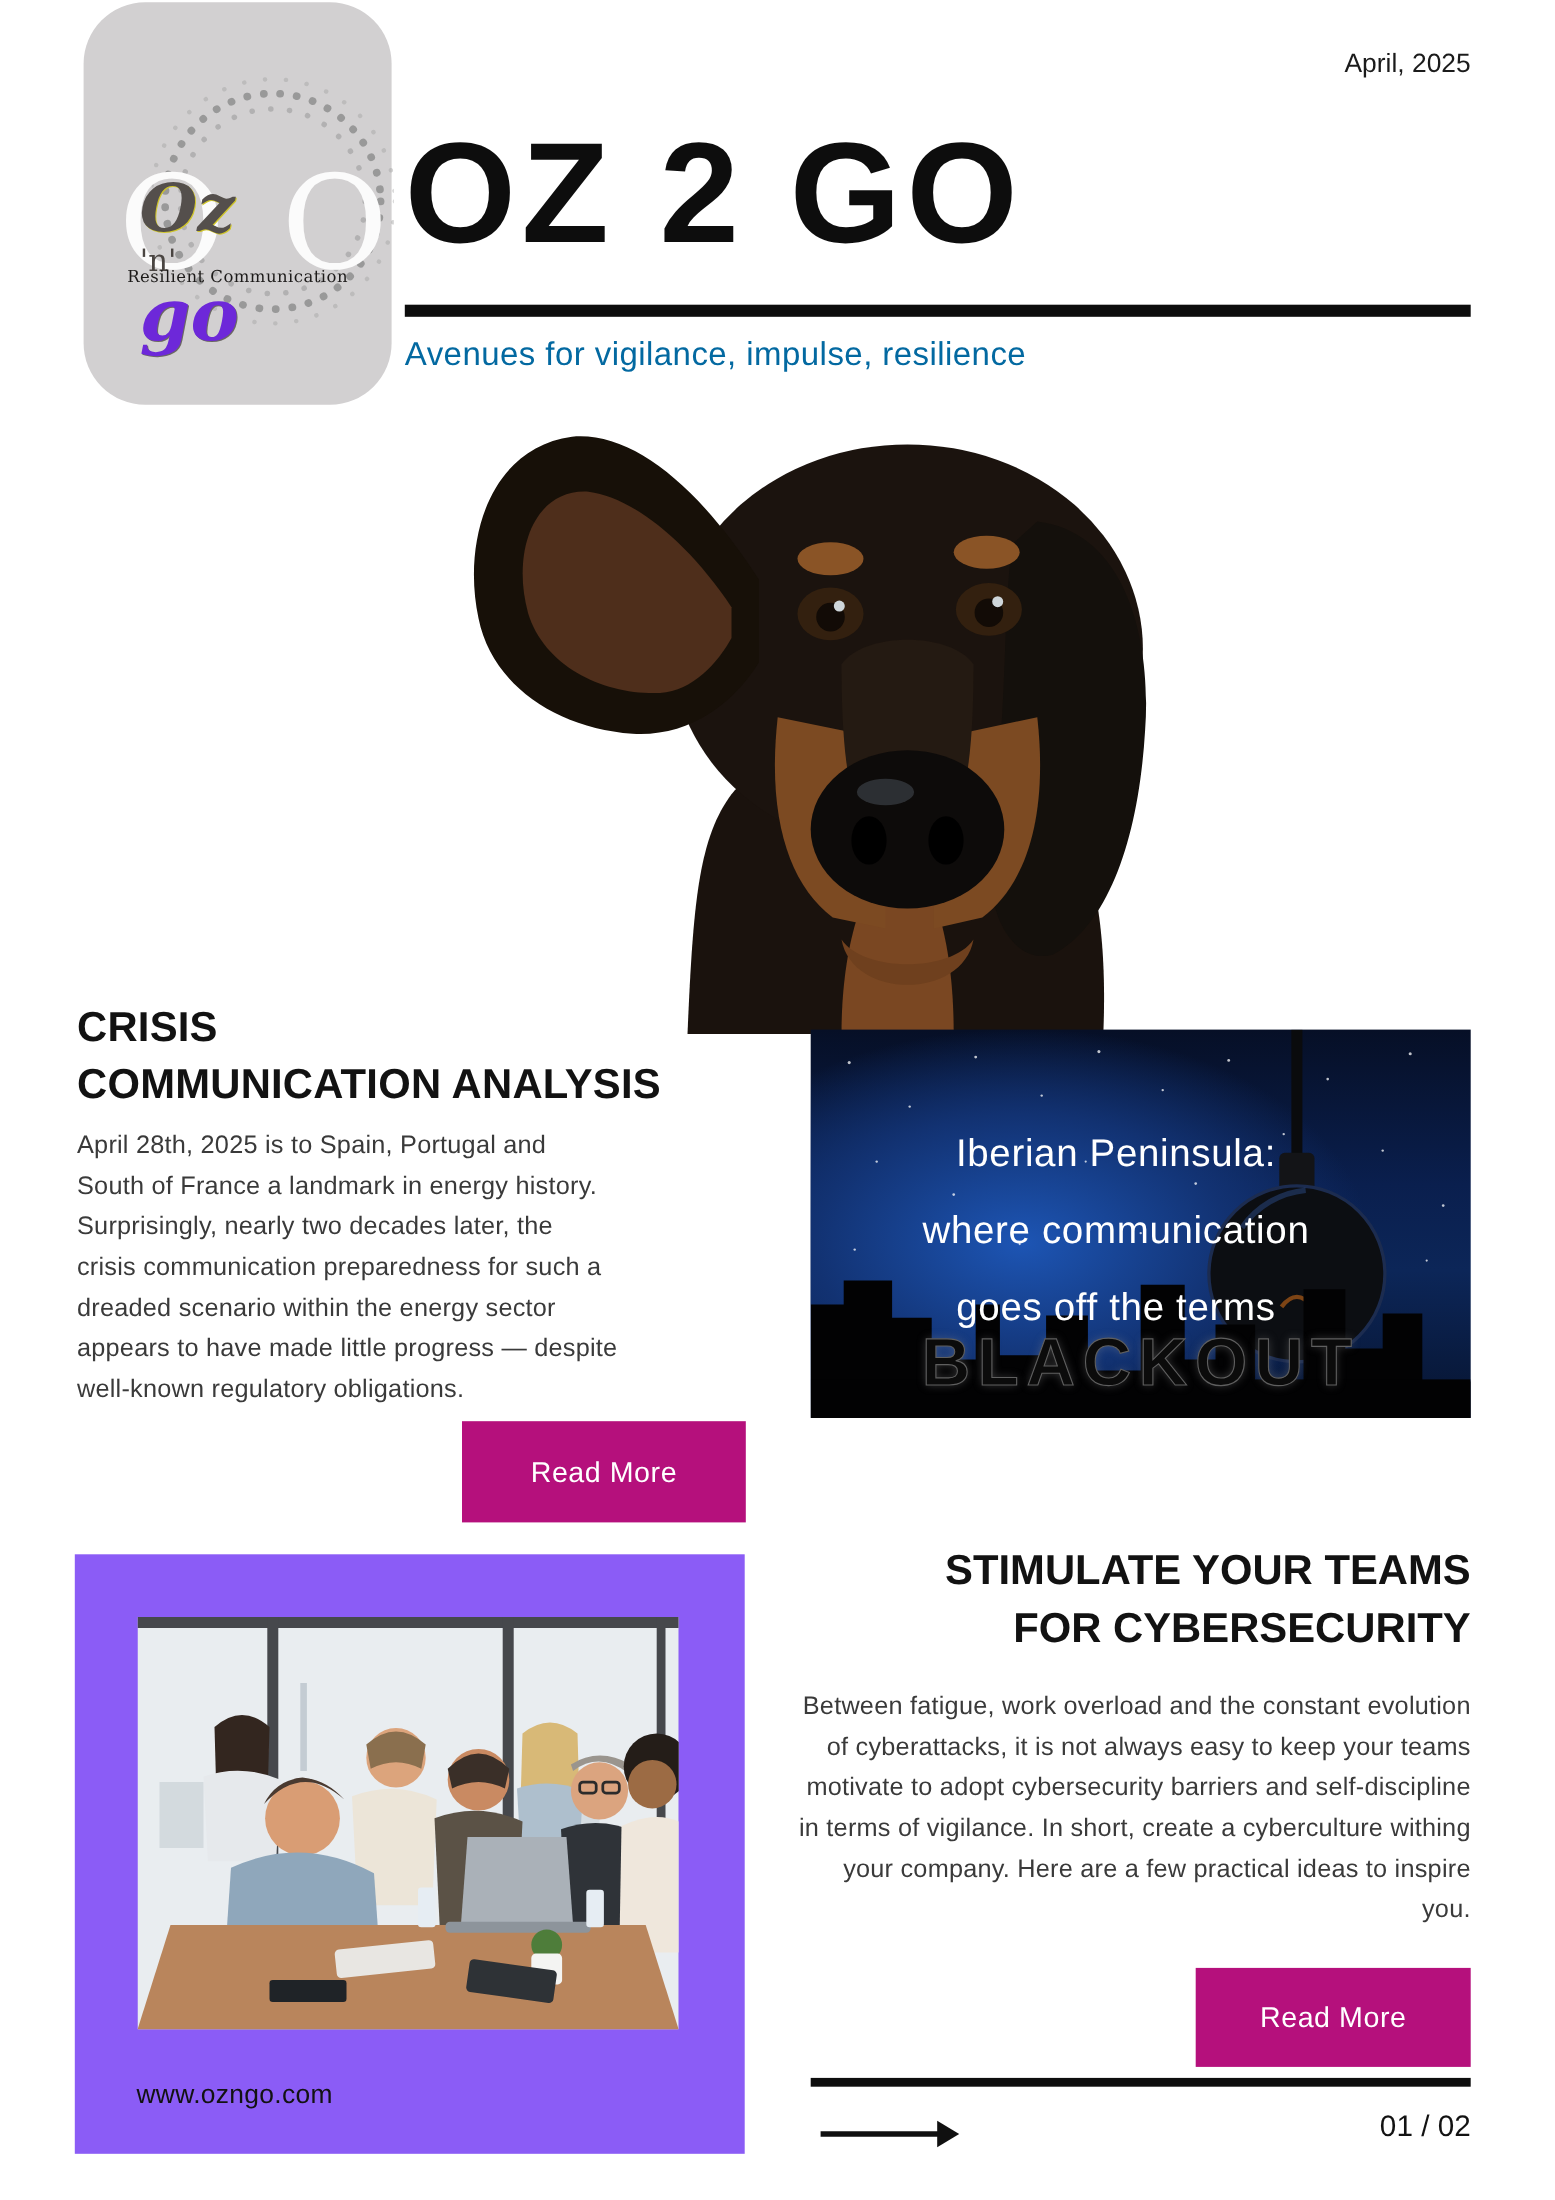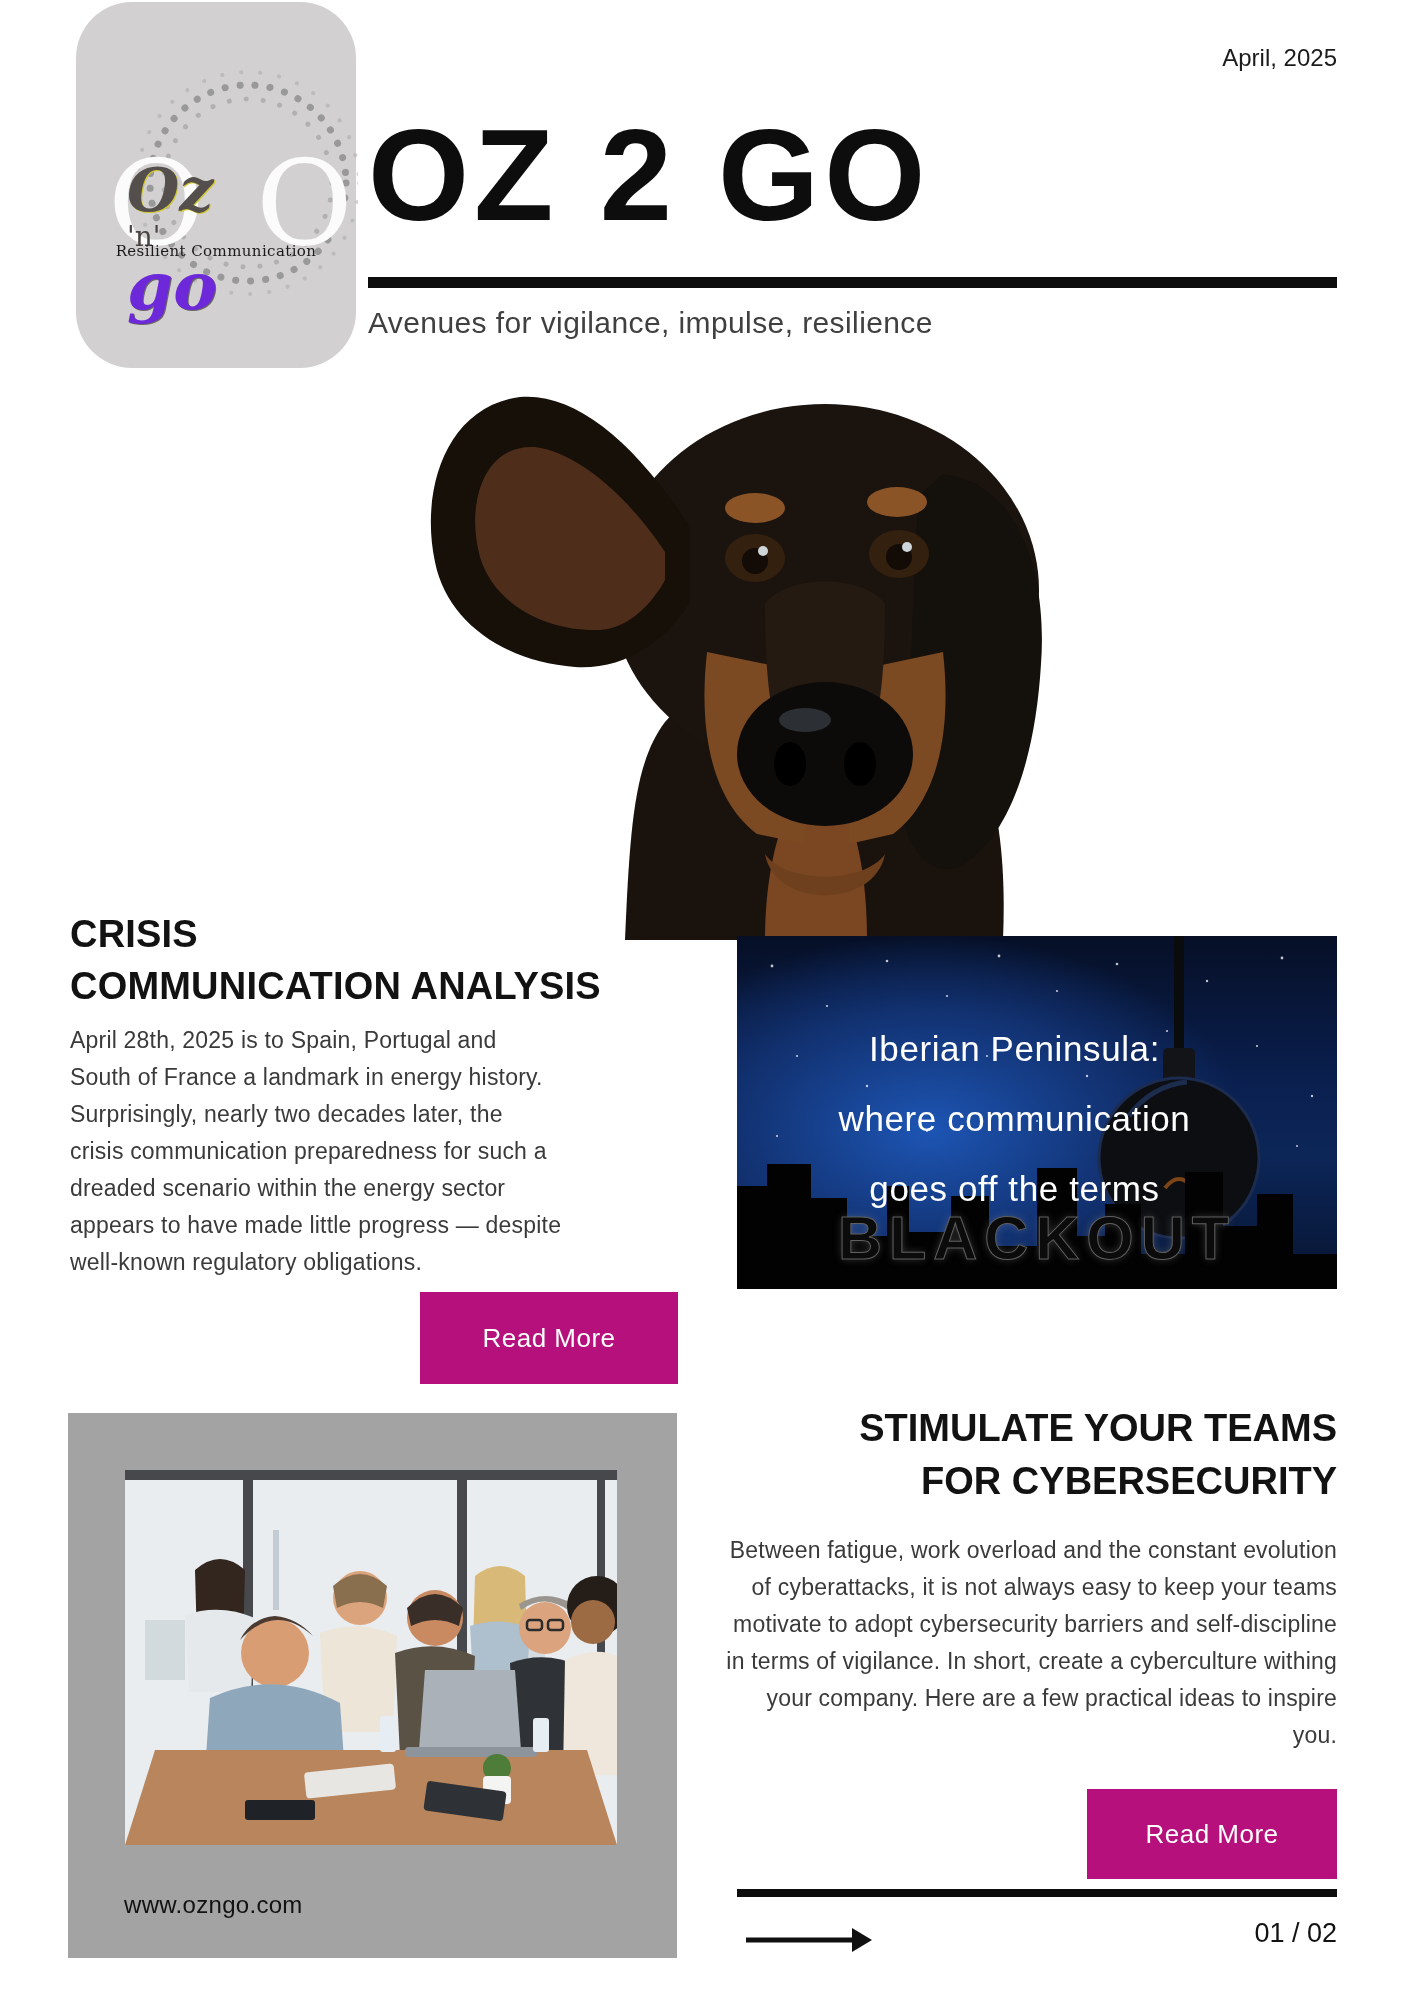--- a/index.html
+++ b/index.html
@@ -18,21 +18,21 @@
   .logo-wordmark{left:50px;top:158px;display:flex;align-items:baseline;flex-direction:column;}
   .wm-oz{font-family:"DejaVu Serif", serif;font-style:italic;font-weight:bold;font-size:60px;color:#544f4c;text-shadow:1px 1px 0 #cfc52b;line-height:1;}
   .wm-n{font-family:"DejaVu Serif", serif;font-size:28px;color:#4a4542;margin:0 1px;}
   .wm-go{font-family:"DejaVu Serif", serif;font-style:italic;font-weight:bold;font-size:66px;color:#6d28d9;text-shadow:1px 1px 0 #6b6763;line-height:1;}
   .logo-tagline{left:0;top:240px;width:100%;text-align:center;font-family:"DejaVu Serif", serif;font-size:15px;color:#1c1a19;letter-spacing:.4px;}
 
   
   .date{top:44px;right:77px;font-size:24px;color:#1b1b1b;}
   .main-title{left:368px;top:110px;font-size:130px;font-weight:bold;letter-spacing:5px;line-height:1;color:#0d0d0d;}
   .title-rule{left:368px;top:277px;width:969px;height:11px;background:#0d0d0d;}
-  .subtitle{left:368px;top:306px;font-size:30px;color:#404040;letter-spacing:.4px;}
+  .subtitle{left:368px;top:306px;font-size:30px;color:#0369a1;letter-spacing:.4px;}
 
   
   .dog{left:335px;top:322px;width:730px;height:618px;}
 
   
   .crisis-title{left:70px;top:908px;font-size:38px;font-weight:bold;line-height:52px;color:#121212;letter-spacing:.2px;}
   .crisis-body{left:70px;top:1022px;width:492px;font-size:23px;line-height:37px;color:#3a3a3a;letter-spacing:.2px;}
   .btn{background:#b5107c;color:#ffffff;display:flex;align-items:center;justify-content:center;font-size:26px;letter-spacing:.5px;cursor:pointer;}
   .btn-left{left:420px;top:1292px;width:258px;height:92px;}
   .btn-right{left:1087px;top:1789px;width:250px;height:90px;}
@@ -43,21 +43,21 @@
     linear-gradient(180deg,#060f26 0%, #0a1f4e 40%, #0c2658 62%, #071430 100%);}
   .blackout svg{position:absolute;left:0;top:0;}
   .blackout-text{left:0;top:78px;width:555px;text-align:center;color:#ffffff;font-size:35px;line-height:70px;font-weight:normal;letter-spacing:.6px;}
   .blackout-watermark{left:0;bottom:16px;width:100%;text-align:center;font-size:61px;font-weight:bold;letter-spacing:7px;color:#0b0b0b;-webkit-text-stroke:1px #5f5f5f;text-shadow:0 0 9px rgba(150,150,150,.35);}
 
   
   .cyber-title{right:77px;top:1402px;text-align:right;font-size:38px;font-weight:bold;line-height:53px;color:#121212;}
   .cyber-body{left:717px;top:1532px;width:620px;text-align:right;font-size:23px;line-height:37px;color:#3a3a3a;letter-spacing:.2px;}
 
   
-  .lime-box{left:68px;top:1413px;width:609px;height:545px;background:#a3a3a3;}
+  .lime-box{left:68px;top:1413px;width:609px;height:545px;background:#8b5cf6;}
   .team{left:57px;top:57px;width:492px;height:375px;}
   .website{left:56px;top:478px;font-size:24px;color:#121212;letter-spacing:.3px;}
 
   
   .divider{left:737px;top:1889px;width:600px;height:8px;background:#0d0d0d;}
   .arrow{left:744px;top:1922px;}
   .pagenum{right:77px;top:1918px;font-size:27px;color:#121212;}
 </style>
 </head>
 <body>

